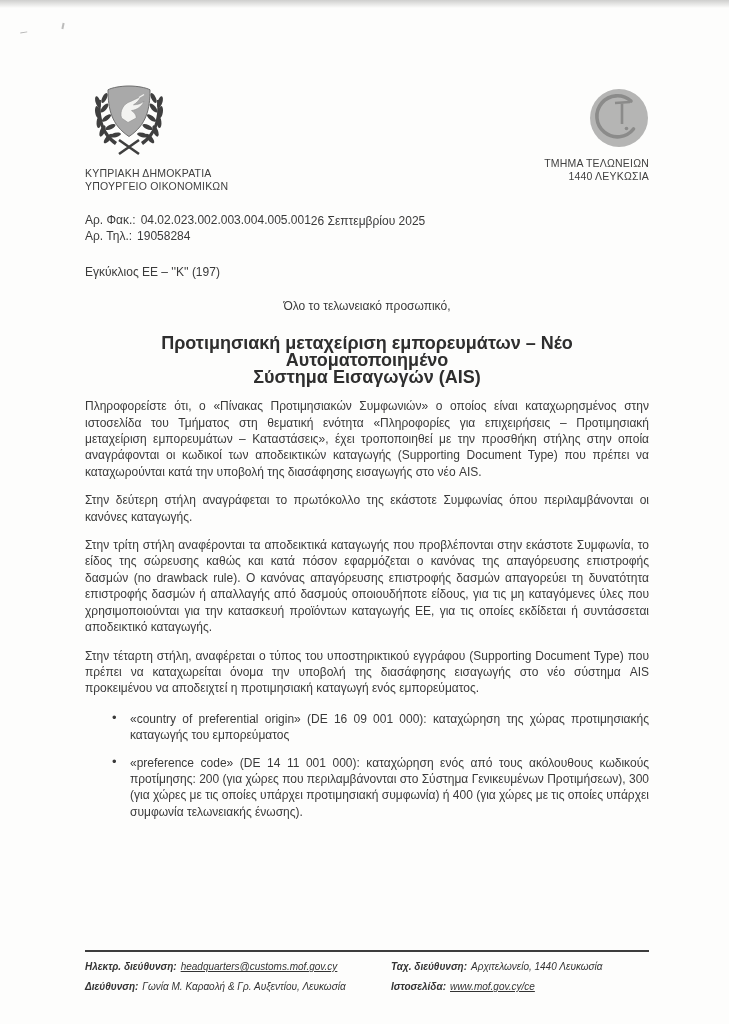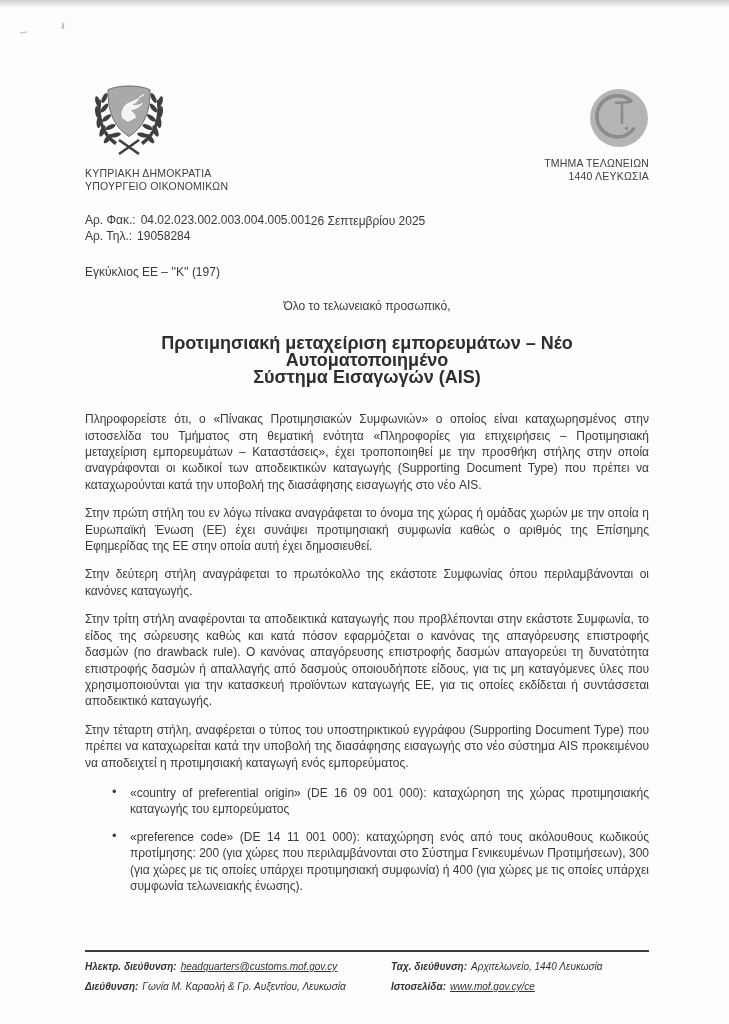--- a/index.html
+++ b/index.html
@@ -39,21 +39,21 @@
   .ref-left { line-height: 15.5px; }
   .ref-label { display: inline-block; margin-right: 5px; }
   .date { text-align: right; white-space: nowrap; }
 
   .circular-no { margin-top: 20px; }
   .salutation { margin-top: 17px; text-align: center; }
 
   .doc-title { margin-top: 21px; text-align: center; font-weight: bold; font-size: 18px; line-height: 17px; color: #2e2e2e; }
 
   .body-text p { margin: 12px 0 0 0; text-align: justify; }
-  .body-text p.first { margin-top: 25px; }
+  .body-text p.first { margin-top: 12px; }
 
   ul.bullets { margin: 14px 0 0 0; padding: 0 0 0 45px; }
   ul.bullets li { list-style: none; position: relative; text-align: justify; }
   ul.bullets li + li { margin-top: 11px; }
   ul.bullets li::before { content: "\2022"; position: absolute; left: -18px; top: -1px; font-size: 13px; }
 
   
   .footer { position: absolute; left: 85px; right: 80px; top: 950px; font-size: 10px; line-height: 12px; font-style: italic; color: #333; }
   .footer-rule { border: 0; border-top: 2px solid #3d3d3d; margin: 0 0 9px 0; }
   .footer-grid { display: flex; }
@@ -147,24 +147,23 @@
 
   <div class="salutation">Όλο το τελωνειακό προσωπικό,</div>
 
   <div class="doc-title">
     <div>Προτιμησιακή μεταχείριση εμπορευμάτων – Νέο Αυτοματοποιημένο</div>
     <div>Σύστημα Εισαγωγών (AIS)</div>
   </div>
 
   <div class="body-text">
     <p class="first">Πληροφορείστε ότι, ο «Πίνακας Προτιμησιακών Συμφωνιών» ο οποίος είναι καταχωρησμένος στην ιστοσελίδα του Τμήματος στη θεματική ενότητα «Πληροφορίες για επιχειρήσεις – Προτιμησιακή μεταχείριση εμπορευμάτων – Καταστάσεις», έχει τροποποιηθεί με την προσθήκη στήλης στην οποία αναγράφονται οι κωδικοί των αποδεικτικών καταγωγής (Supporting Document Type) που πρέπει να καταχωρούνται κατά την υποβολή της διασάφησης εισαγωγής στο νέο AIS.</p>
-    <p>Στην πρώτη στήλη του εν λόγω πίνακα αναγράφεται το όνομα της χώρας ή ομάδας χωρών με την οποία η Ευρωπαϊκή Ένωση (ΕΕ) έχει συνάψει προτιμησιακή συμφωνία καθώς ο αριθμός της Επίσημης Εφημερίδας της ΕΕ στην οποία αυτή έχει δημοσιευθεί.</p>
     <p>Στην δεύτερη στήλη αναγράφεται το πρωτόκολλο της εκάστοτε Συμφωνίας όπου περιλαμβάνονται οι κανόνες καταγωγής.</p>
     <p>Στην τρίτη στήλη αναφέρονται τα αποδεικτικά καταγωγής που προβλέπονται στην εκάστοτε Συμφωνία, το είδος της σώρευσης καθώς και κατά πόσον εφαρμόζεται ο κανόνας της απαγόρευσης επιστροφής δασμών (no drawback rule). Ο κανόνας απαγόρευσης επιστροφής δασμών απαγορεύει τη δυνατότητα επιστροφής δασμών ή απαλλαγής από δασμούς οποιουδήποτε είδους, για τις μη καταγόμενες ύλες που χρησιμοποιούνται για την κατασκευή προϊόντων καταγωγής ΕΕ, για τις οποίες εκδίδεται ή συντάσσεται αποδεικτικό καταγωγής.</p>
-    <p>Στην τέταρτη στήλη, αναφέρεται ο τύπος του υποστηρικτικού εγγράφου (Supporting Document Type) που πρέπει να καταχωρείται κατά την υποβολή της διασάφησης εισαγωγής στο νέο σύστημα AIS προκειμένου να αποδειχτεί η προτιμησιακή καταγωγή ενός εμπορεύματος.</p>
+    <p>Στην τέταρτη στήλη, αναφέρεται ο τύπος του υποστηρικτικού εγγράφου (Supporting Document Type) που πρέπει να καταχωρείται όνομα την υποβολή της διασάφησης εισαγωγής στο νέο σύστημα AIS προκειμένου να αποδειχτεί η προτιμησιακή καταγωγή ενός εμπορεύματος.</p>
 
     <ul class="bullets">
       <li>«country of preferential origin» (DE 16 09 001 000): καταχώρηση της χώρας προτιμησιακής καταγωγής του εμπορεύματος</li>
       <li>«preference code» (DE 14 11 001 000): καταχώρηση ενός από τους ακόλουθους κωδικούς προτίμησης: 200 (για χώρες που περιλαμβάνονται στο Σύστημα Γενικευμένων Προτιμήσεων), 300 (για χώρες με τις οποίες υπάρχει προτιμησιακή συμφωνία) ή 400 (για χώρες με τις οποίες υπάρχει συμφωνία τελωνειακής ένωσης).</li>
     </ul>
   </div>
 
   <div class="footer">
     <hr class="footer-rule">
     <div class="footer-grid">

